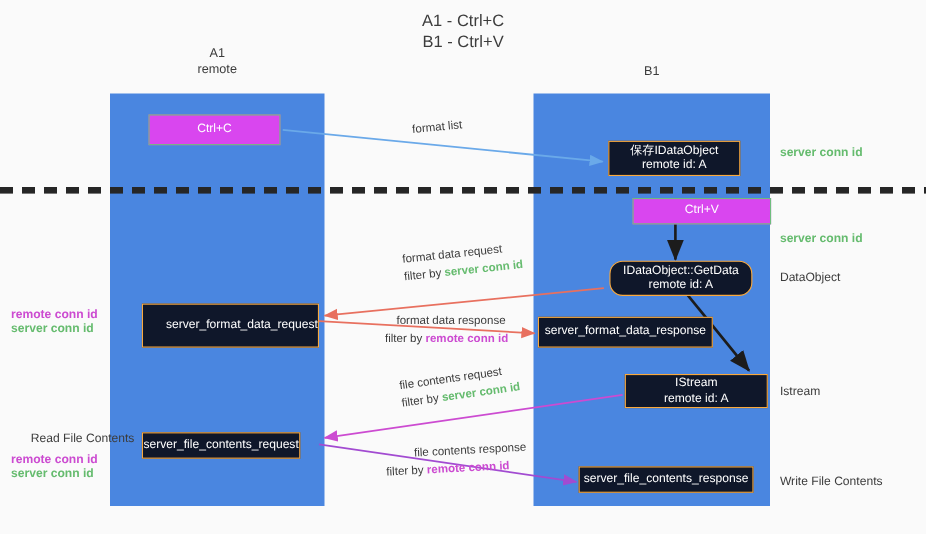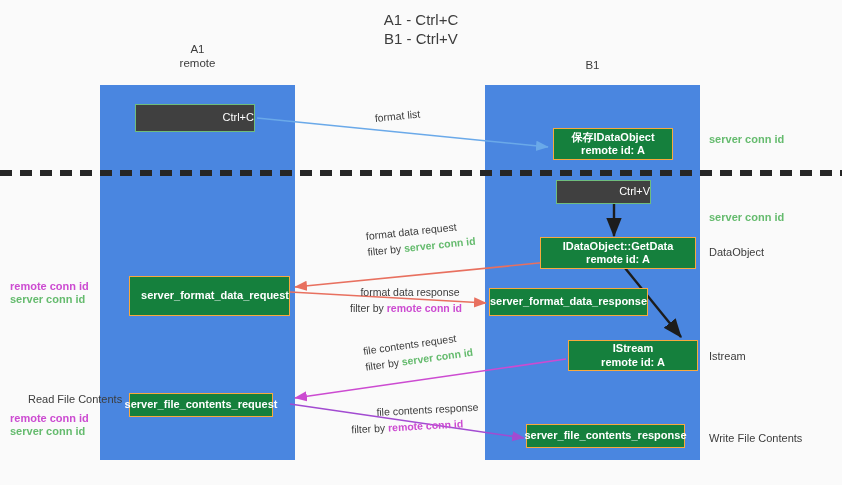--- a/index.html
+++ b/index.html
@@ -58,22 +58,22 @@
     display: flex;
     flex-direction: column;
     align-items: center;
     justify-content: center;
     color: #ffffff;
     font-size: 11px;
     line-height: 13.5px;
     text-align: center;
     border: 1px solid rgba(255,255,255,0.15);
   }
-  .box.green { background: #404040; border-color:#6fbd7d;align-items:flex-end; }
-  .box.orange { background: #15803d; border-color:#f9a93e;font-weight:bold; }
+  .box.green { background: #d946ef; border-color:#6fbd7d; }
+  .box.orange { background: #0f172a; border-color:#f9a93e; }
   .box .line2 { font-size: 11px; }
 
   
   .dash-line {
     left: 0; top: 170px;
     width: 842px; height: 6px;
     background-image: repeating-linear-gradient(
        to right, #262626 0px, #262626 12px, rgba(0,0,0,0) 12px, rgba(0,0,0,0) 20px);
   }
 
@@ -161,25 +161,25 @@
 
   <div class="abs box green" style="left:135px; top:104px; width:120px; height:28px;">
     <span>Ctrl+C</span>
   </div>
 
   <div class="abs box orange" style="left:553px; top:128px; width:120px; height:32px;">
     <span>保存IDataObject</span>
     <span class="line2">remote id: A</span>
   </div>
 
-  <div class="abs box green" style="left:556px; top:180px; width:95px; height:24px;">
+  <div class="abs box green" style="left:575px; top:180px; width:126px; height:24px;">
     <span>Ctrl+V</span>
   </div>
 
-  <div class="abs box orange" style="left:540px; top:237px; width:156px; height:32px;">
+  <div class="abs box orange" style="left:554px; top:237px; width:130px; height:32px;border-radius:12px;">
     <span>IDataObject::GetData</span>
     <span class="line2">remote id: A</span>
   </div>
 
   <div class="abs box orange" style="left:129px; top:276px; width:161px; height:40px;align-items:flex-end;">
     <span>server_format_data_request</span>
   </div>
 
   <div class="abs box orange" style="left:489px; top:288px; width:159px; height:28px;">
     <span>server_format_data_response</span>

